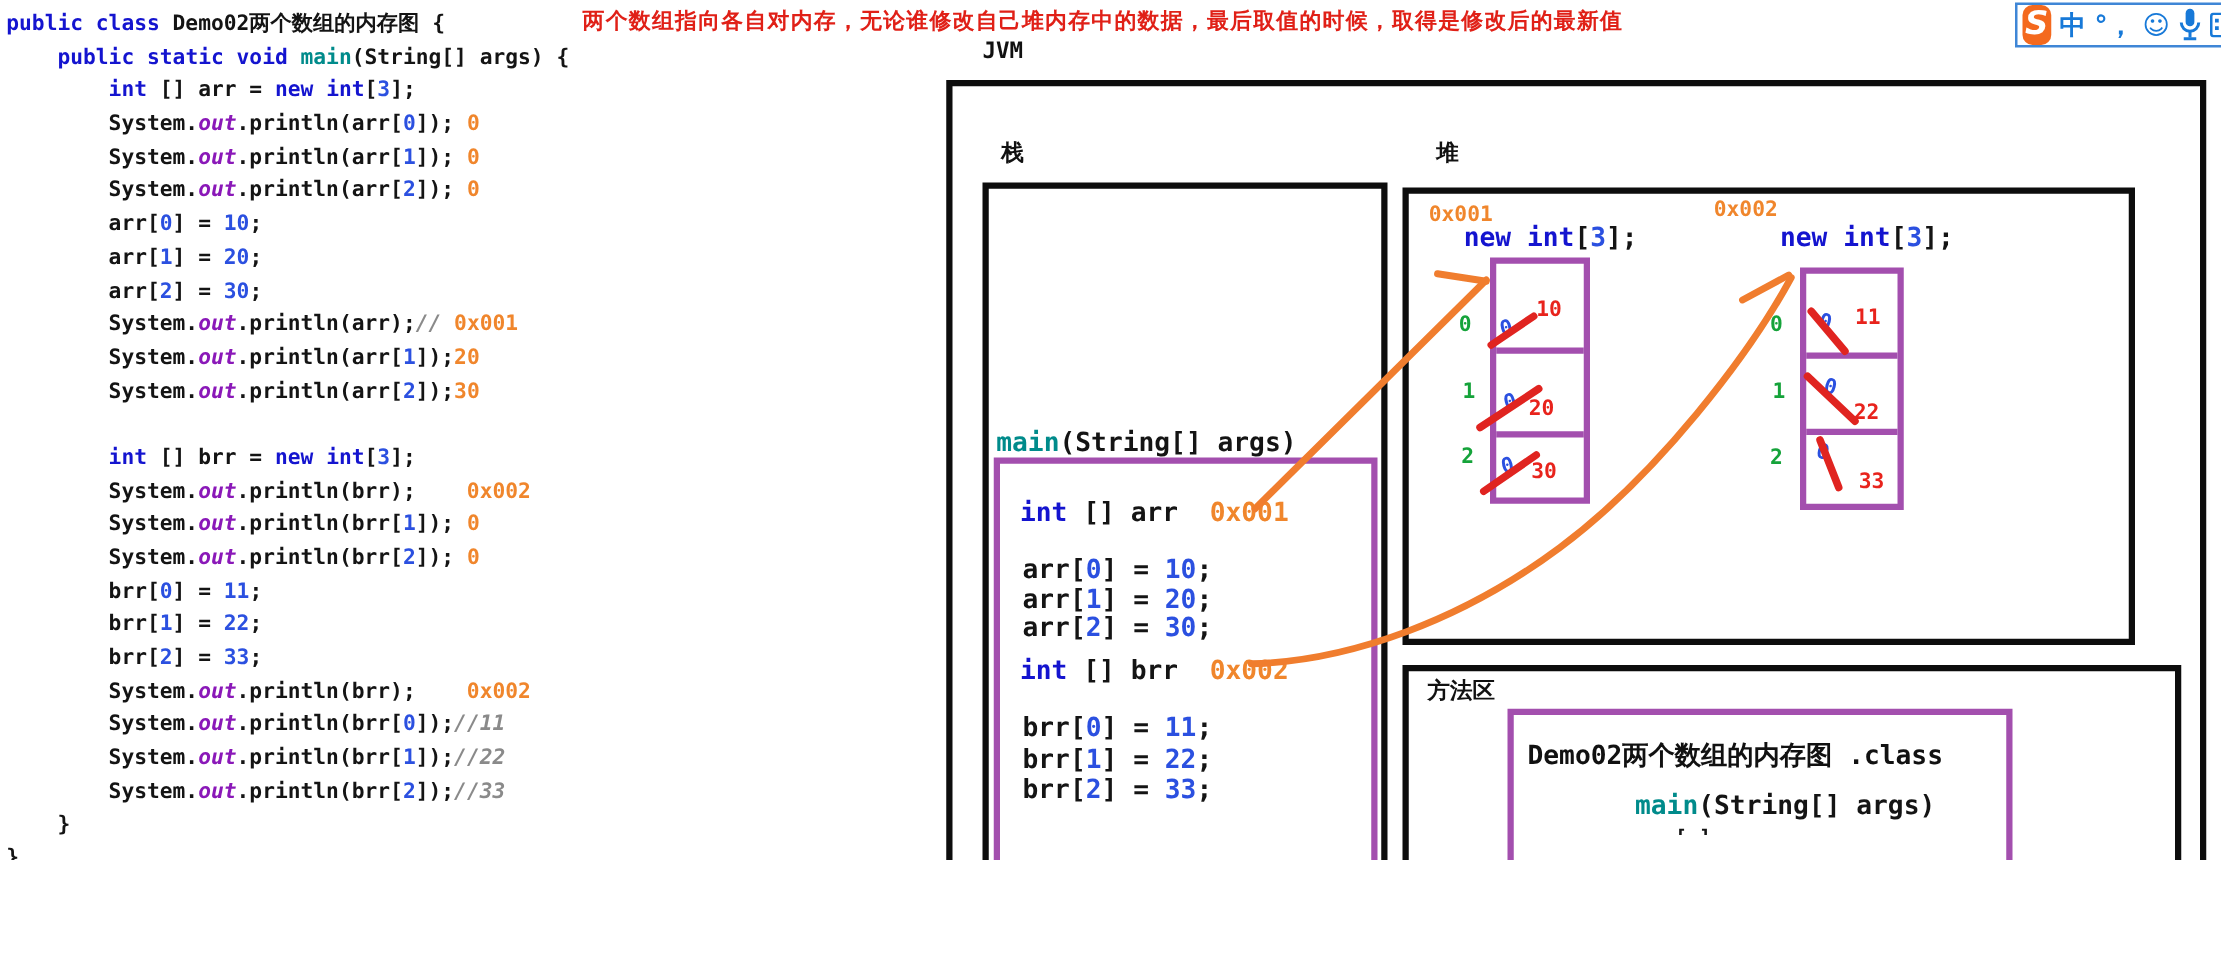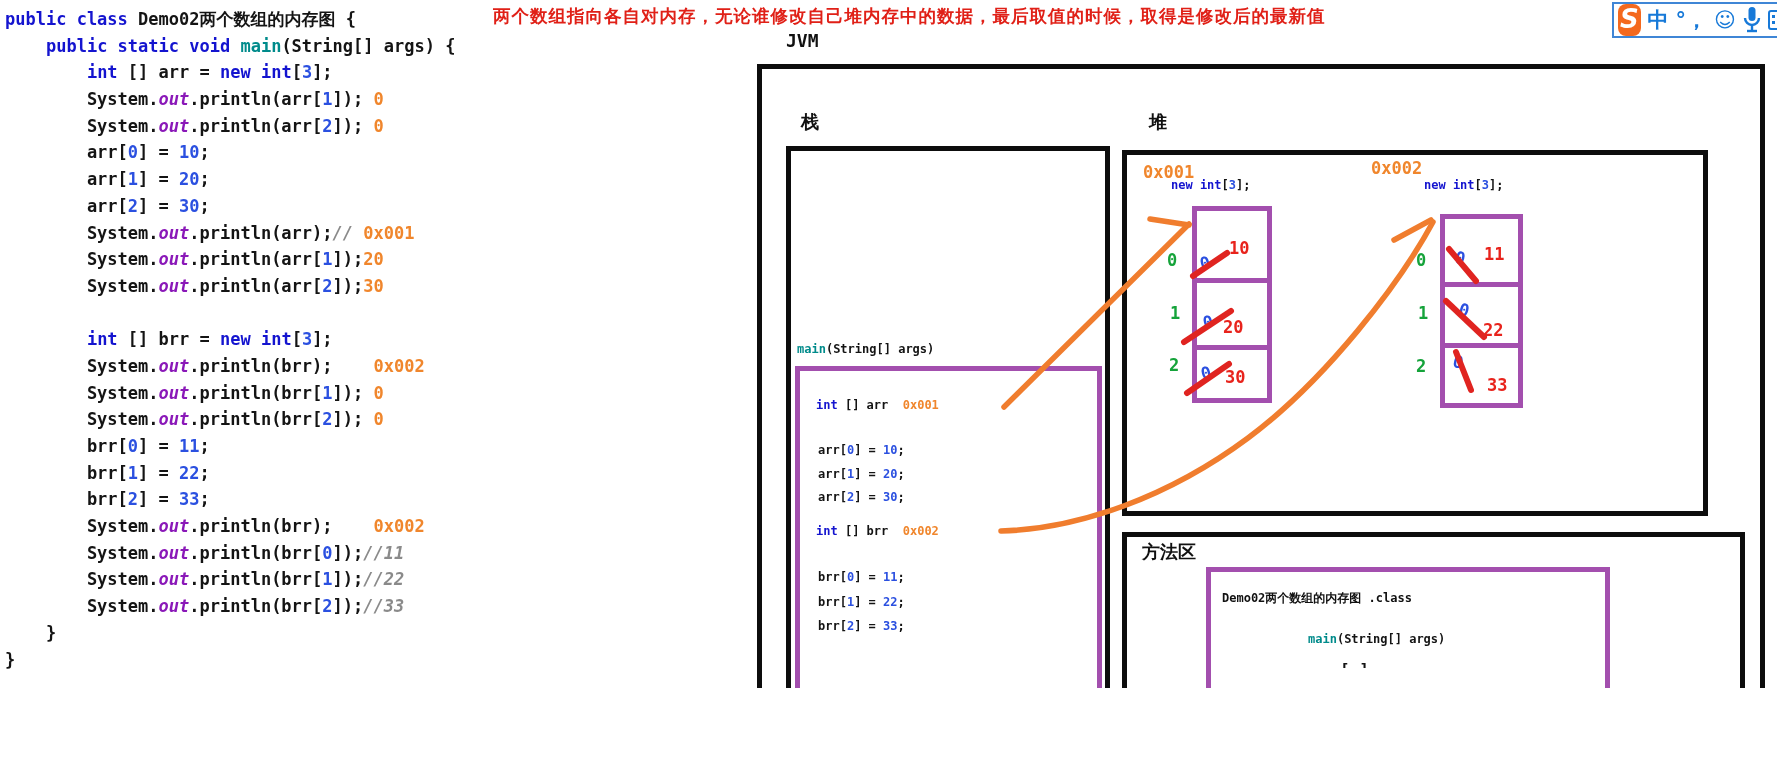--- a/index.html
+++ b/index.html
@@ -12,26 +12,26 @@
   .tk-p{color:#141414;}
   .tk-o{color:#8a18b8;font-style:italic;}
   .tk-c{color:#8a8a8a;font-style:italic;}
   .tk-or{color:#f0862c;}
   .tk-t{color:#008b8b;}
   
   #code-panel{left:5px;top:6px;font-size:17px;}
   .cl{height:26.7px;line-height:26.7px;white-space:pre;}
   
   #red-note{left:466px;top:4px;font-size:17.5px;color:#e02017;letter-spacing:1px;white-space:nowrap;
-            font-family:"DejaVu Sans","Liberation Sans",sans-serif;font-weight:bold;margin-left:27px;}
+            font-family:"DejaVu Sans","Liberation Sans",sans-serif;font-weight:bold;}
   
   .blackbox{position:absolute;border:5px solid #0d0d0d;background:transparent;}
   .purplebox{position:absolute;border:5px solid #a34fae;background:transparent;}
   .lbl{position:absolute;font-size:18px;color:#111;white-space:nowrap;}
-  .mono17{position:absolute;font-size:12px;white-space:pre;}
+  .mono17{position:absolute;font-size:21px;white-space:pre;}
   
   .divider{position:absolute;left:0;width:100%;height:5px;background:#a34fae;}
   .greenidx{position:absolute;font-size:17px;color:#15a33a;}
   .oldzero{position:absolute;font-size:17px;color:#2b50e0;transform:rotate(-14deg);}
   .oldzero2{transform:rotate(14deg);}
   .redval{position:absolute;font-size:17px;color:#e8231c;}
   .orangeaddr{position:absolute;font-size:17px;color:#f0862c;}
   
   #ime{left:1612px;top:2px;height:36px;width:190px;background:#fff;border:2px solid #3f86d6;
        display:flex;align-items:center;gap:7px;padding:0 4px;box-sizing:border-box;}
@@ -46,20 +46,21 @@
 </style>
 </head>
 <body>
 
 <div id="canvas">
 
   <div id="code-panel" class="abs">
       <div class="cl"><span class="tk-k">public class </span><span class="tk-p">Demo02两个数组的内存图 {</span></div>
       <div class="cl"><span class="tk-p">    </span><span class="tk-k">public static void </span><span class="tk-t">main</span><span class="tk-p">(String[] args) {</span></div>
       <div class="cl"><span class="tk-p">        </span><span class="tk-k">int </span><span class="tk-p">[] arr = </span><span class="tk-k">new int</span><span class="tk-p">[</span><span class="tk-n">3</span><span class="tk-p">];</span></div>
+      <div class="cl"><span class="tk-p">        System.</span><span class="tk-o">out</span><span class="tk-p">.println(arr[</span><span class="tk-n">0</span><span class="tk-p">]); </span><span class="tk-or">0</span></div>
       <div class="cl"><span class="tk-p">        System.</span><span class="tk-o">out</span><span class="tk-p">.println(arr[</span><span class="tk-n">1</span><span class="tk-p">]); </span><span class="tk-or">0</span></div>
       <div class="cl"><span class="tk-p">        System.</span><span class="tk-o">out</span><span class="tk-p">.println(arr[</span><span class="tk-n">2</span><span class="tk-p">]); </span><span class="tk-or">0</span></div>
       <div class="cl"><span class="tk-p">        arr[</span><span class="tk-n">0</span><span class="tk-p">] = </span><span class="tk-n">10</span><span class="tk-p">;</span></div>
       <div class="cl"><span class="tk-p">        arr[</span><span class="tk-n">1</span><span class="tk-p">] = </span><span class="tk-n">20</span><span class="tk-p">;</span></div>
       <div class="cl"><span class="tk-p">        arr[</span><span class="tk-n">2</span><span class="tk-p">] = </span><span class="tk-n">30</span><span class="tk-p">;</span></div>
       <div class="cl"><span class="tk-p">        System.</span><span class="tk-o">out</span><span class="tk-p">.println(arr);</span><span class="tk-c">// </span><span class="tk-or">0x001</span></div>
       <div class="cl"><span class="tk-p">        System.</span><span class="tk-o">out</span><span class="tk-p">.println(arr[</span><span class="tk-n">1</span><span class="tk-p">]);</span><span class="tk-or">20</span></div>
       <div class="cl"><span class="tk-p">        System.</span><span class="tk-o">out</span><span class="tk-p">.println(arr[</span><span class="tk-n">2</span><span class="tk-p">]);</span><span class="tk-or">30</span></div>
       <div class="cl"></div>
       <div class="cl"><span class="tk-p">        </span><span class="tk-k">int </span><span class="tk-p">[] brr = </span><span class="tk-k">new int</span><span class="tk-p">[</span><span class="tk-n">3</span><span class="tk-p">];</span></div>

